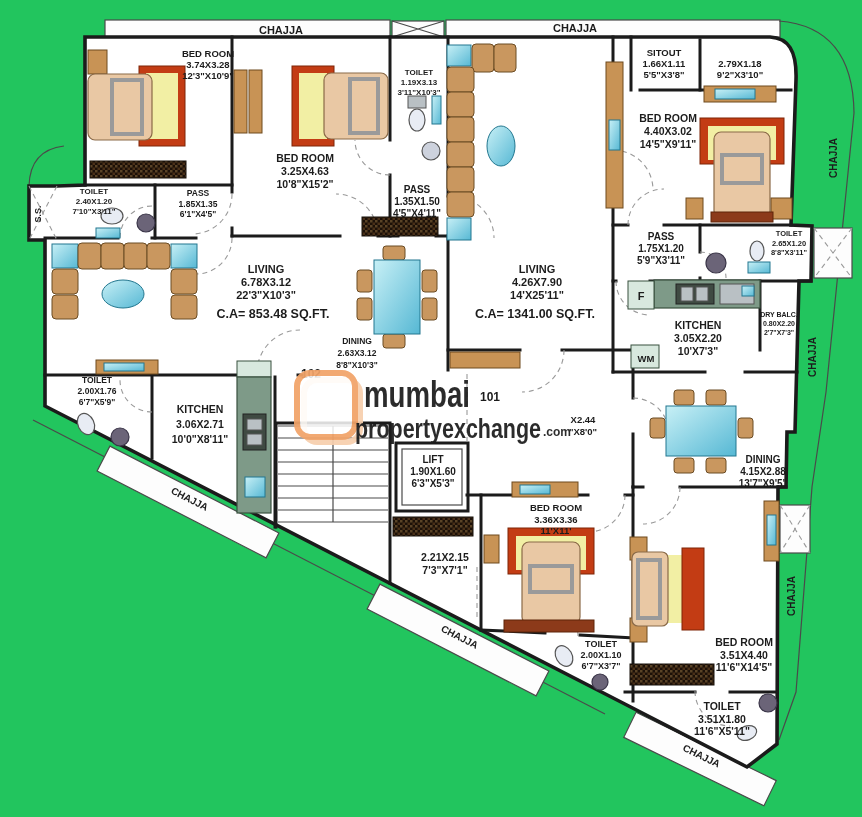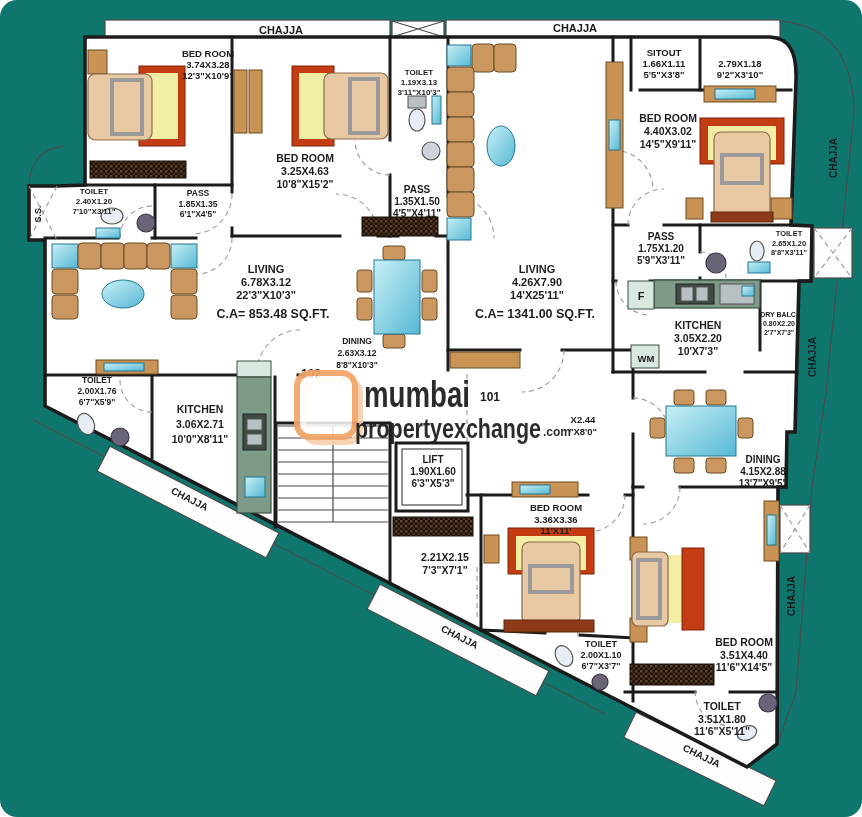--- a/index.html
+++ b/index.html
@@ -1,16 +1,16 @@
 <!DOCTYPE html>
 <html><head>
 <meta charset="utf-8">
 <style>
   html,body{margin:0;padding:0;background:#ffffff;}
-  #stage{position:relative;width:862px;height:817px;background:#0f766e;overflow:hidden;border-radius:17px;}
+  #stage{position:relative;width:862px;height:817px;background:#22c55e;overflow:hidden;}
   svg{position:absolute;left:0;top:0;}
   svg text{font-family:"Liberation Sans","DejaVu Sans",sans-serif;font-weight:bold;fill:#1c1c1c;}
   .wall{stroke:#1b1b1b;stroke-width:3;fill:none;stroke-linecap:square;}
   .outerwall{stroke:#1b1b1b;stroke-width:3.6;fill:#ffffff;}
   .thin{stroke:#4a4a4a;stroke-width:1.2;fill:none;}
   .thinf{stroke:#4a4a4a;stroke-width:1.2;fill:#fdfdfd;}
   .dash{stroke:#9a9a9a;stroke-width:1.1;stroke-dasharray:5 4;fill:none;}
   .wood{fill:#c89355;stroke:#6e4a1e;stroke-width:1;}
   .bedbody{fill:#e9c8a4;stroke:#8a6a48;stroke-width:1.2;}
   .bedband{fill:none;stroke:#9a9a9a;stroke-width:4;}

